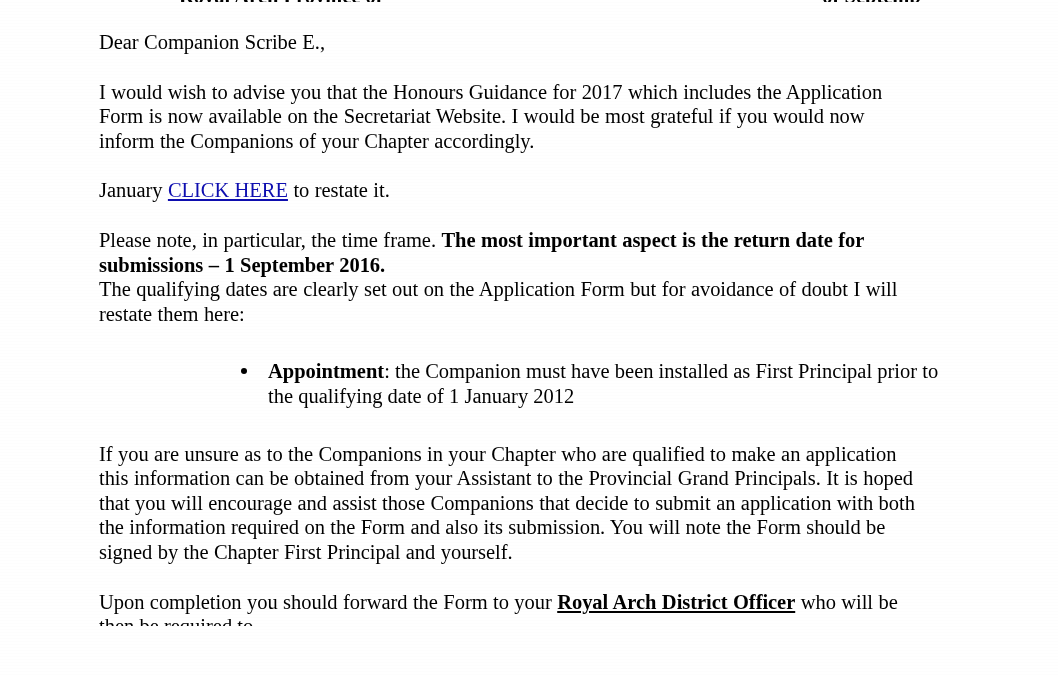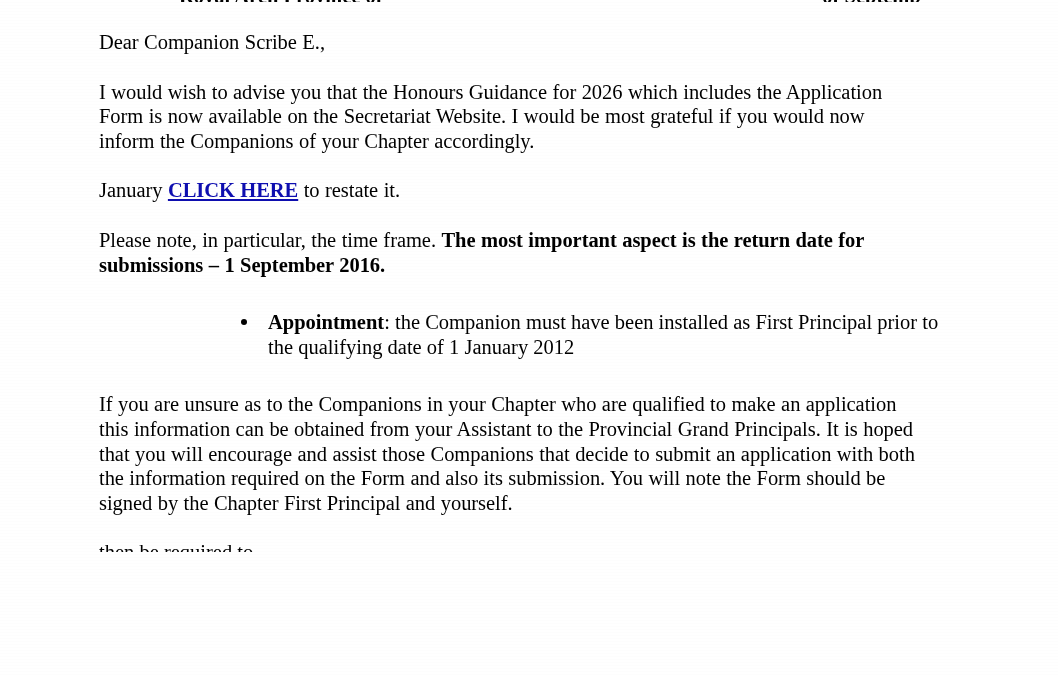--- a/index.html
+++ b/index.html
@@ -65,21 +65,21 @@
   .salutation { }
 
   .heading-bold {
     font-weight: bold;
   }
 
   a.doclink,
   .doclink {
     color: #0e0eb0;
     text-decoration: underline;
-    font-weight: bold;
+    font-weight: normal;
   }
 
   .b { font-weight: bold; }
   .bu { font-weight: bold; text-decoration: underline; }
 
   ul.bullets {
     margin: 8px;
     padding: 0;
     list-style: none;
   }
@@ -134,45 +134,47 @@
       </div>
     </div>
 
     <div style="height:30px"></div>
 
     <p class="para salutation">Dear Companion Scribe E.,</p>
 
     <div class="gap-md"></div>
 
 
-    <p class="para">I would wish to advise you that the Honours Guidance for 2026 which includes the Application Form is now available on the Secretariat Website. I would be most grateful if you would now inform the Companions of your Chapter accordingly.</p>
+    <p class="para">I would wish to advise you that the Honours Guidance for 2017 which includes the Application Form is now available on the Secretariat Website. I would be most grateful if you would now inform the Companions of your Chapter accordingly.</p>
 
     <div class="gap-md"></div>
 
     <p class="para"><span>January </span><a href="#" class="doclink">CLICK HERE</a><span> to restate it.</span></p>
 
     <div class="gap-md"></div>
 
     <p class="para"><span>Please note, in particular, the time frame. </span><span class="b">The most important aspect is the return date for submissions – 1 September 2016.</span></p>
 
+    <p class="para">The qualifying dates are clearly set out on the Application Form but for avoidance of doubt I will restate them here:</p>
 
     <div class="gap-md"></div>
 
     <ul class="bullets">
       <li>
         <span class="dot"></span><span class="b">Appointment</span><span>: the Companion must have been installed as First Principal prior to the qualifying date of 1 January 2012</span>
       </li>
     </ul>
 
     <div class="gap-md"></div>
 
     <p class="para">If you are unsure as to the Companions in your Chapter who are qualified to make an application this information can be obtained from your Assistant to the Provincial Grand Principals. It is hoped that you will encourage and assist those Companions that decide to submit an application with both the information required on the Form and also its submission. You will note the Form should be signed by the Chapter First Principal and yourself.</p>
 
     <div class="gap-md"></div>
 
+    <p class="para"><span>Upon completion you should forward the Form to your </span><span class="bu">Royal Arch District Officer</span><span> who will be</span></p>
 
     <div class="clipped-bottom">
       <span>then be required to ...</span>
     </div>
 
   </div>
 
   <div class="scan-noise"></div>
 </div>
 

